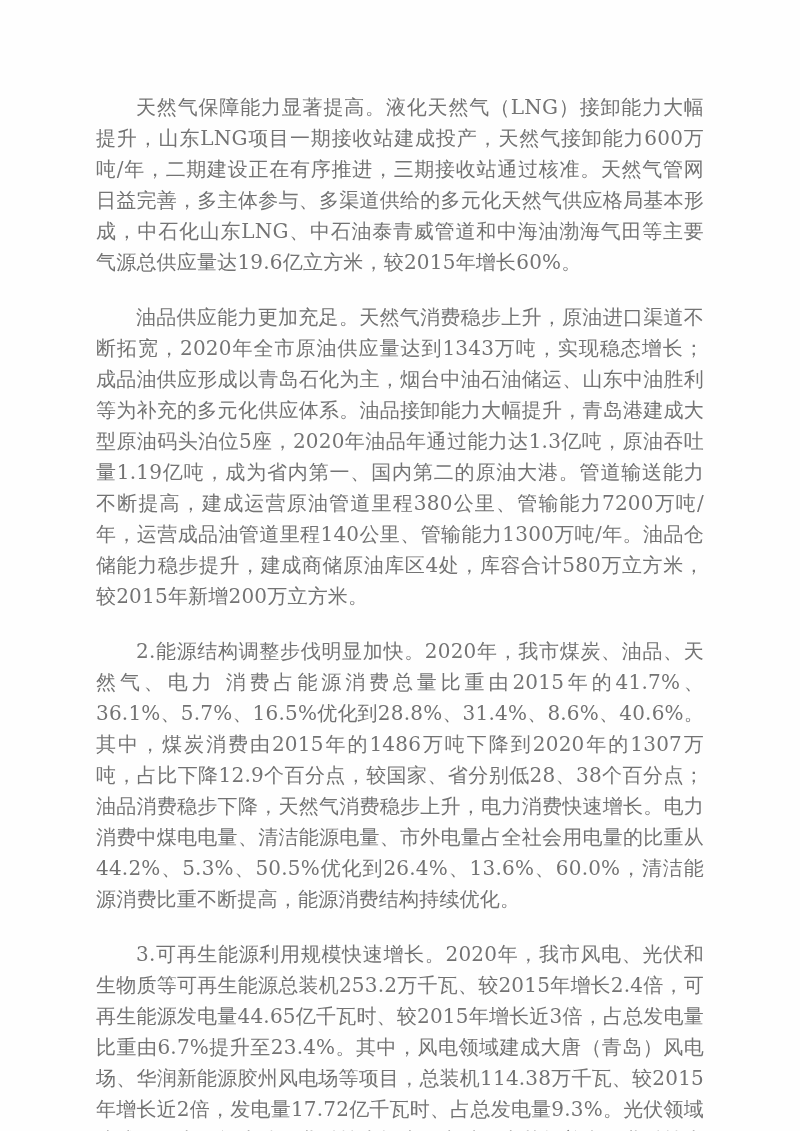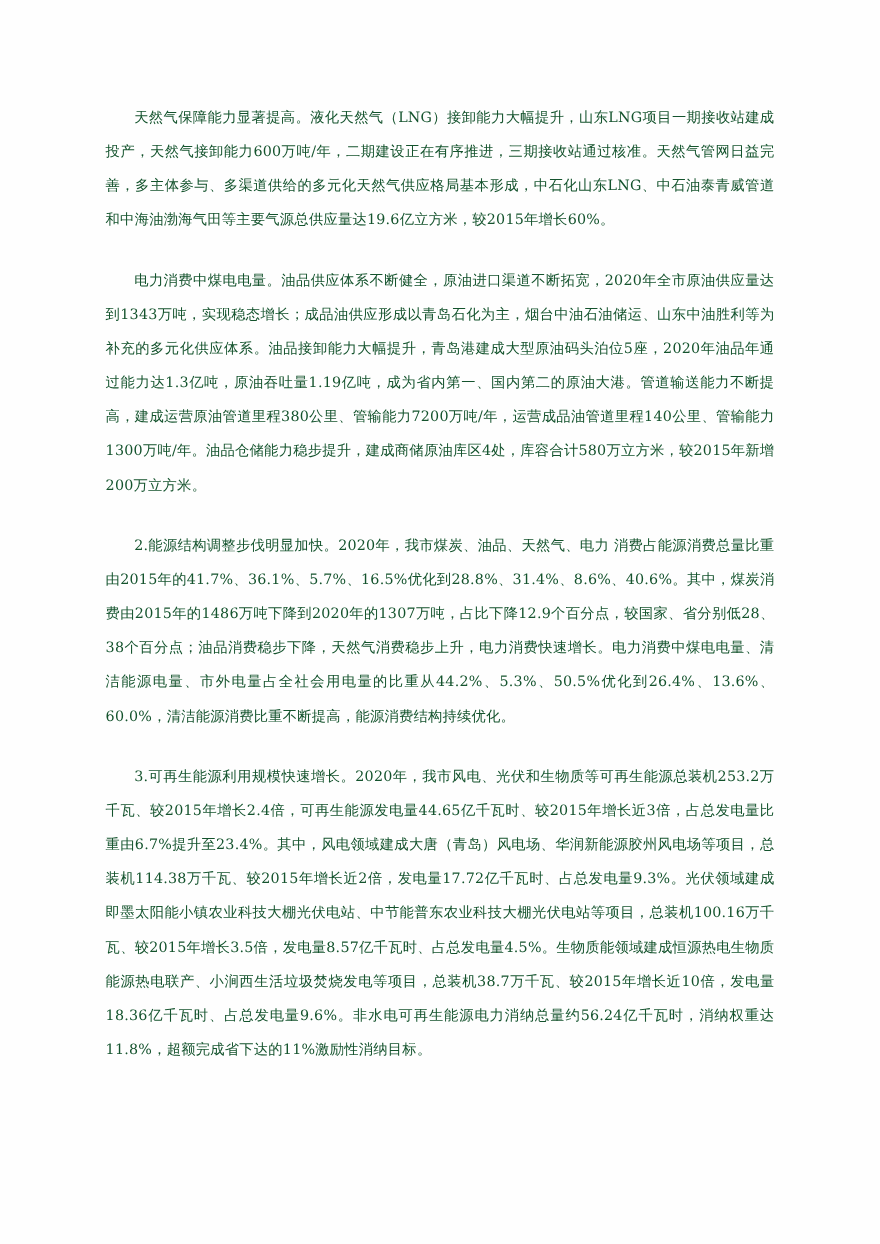--- a/index.html
+++ b/index.html
@@ -20,35 +20,35 @@
     width: 800px;
     height: 1131px;
     padding: 92px 96px 60px 96px;
     background: #fefefe;
   }
   .doc-body {
     width: 608px;
   }
   p.para {
     margin: 0 0 24px 0;
-    font-size: 13px;
+    font-size: 20px;
     line-height: 31px;
     text-align: justify;
     text-justify: inter-ideograph;
     letter-spacing: 0.2px;
-    color: #14532d;
+    color: #737373;
     text-indent: 2em;
   }
   p.para:last-child {
     margin-bottom: 0;
   }
 </style>
 </head>
 <body>
 
 <div class="page">
   <div class="doc-body">
     <p class="para">天然气保障能力显著提高。液化天然气（LNG）接卸能力大幅提升，山东LNG项目一期接收站建成投产，天然气接卸能力600万吨/年，二期建设正在有序推进，三期接收站通过核准。天然气管网日益完善，多主体参与、多渠道供给的多元化天然气供应格局基本形成，中石化山东LNG、中石油泰青威管道和中海油渤海气田等主要气源总供应量达19.6亿立方米，较2015年增长60%。</p>
-    <p class="para">电力消费中煤电电量。油品供应体系不断健全，原油进口渠道不断拓宽，2020年全市原油供应量达到1343万吨，实现稳态增长；成品油供应形成以青岛石化为主，烟台中油石油储运、山东中油胜利等为补充的多元化供应体系。油品接卸能力大幅提升，青岛港建成大型原油码头泊位5座，2020年油品年通过能力达1.3亿吨，原油吞吐量1.19亿吨，成为省内第一、国内第二的原油大港。管道输送能力不断提高，建成运营原油管道里程380公里、管输能力7200万吨/年，运营成品油管道里程140公里、管输能力1300万吨/年。油品仓储能力稳步提升，建成商储原油库区4处，库容合计580万立方米，较2015年新增200万立方米。</p>
+    <p class="para">油品供应能力更加充足。天然气消费稳步上升，原油进口渠道不断拓宽，2020年全市原油供应量达到1343万吨，实现稳态增长；成品油供应形成以青岛石化为主，烟台中油石油储运、山东中油胜利等为补充的多元化供应体系。油品接卸能力大幅提升，青岛港建成大型原油码头泊位5座，2020年油品年通过能力达1.3亿吨，原油吞吐量1.19亿吨，成为省内第一、国内第二的原油大港。管道输送能力不断提高，建成运营原油管道里程380公里、管输能力7200万吨/年，运营成品油管道里程140公里、管输能力1300万吨/年。油品仓储能力稳步提升，建成商储原油库区4处，库容合计580万立方米，较2015年新增200万立方米。</p>
     <p class="para">2.能源结构调整步伐明显加快。2020年，我市煤炭、油品、天然气、电力 消费占能源消费总量比重由2015年的41.7%、36.1%、5.7%、16.5%优化到28.8%、31.4%、8.6%、40.6%。其中，煤炭消费由2015年的1486万吨下降到2020年的1307万吨，占比下降12.9个百分点，较国家、省分别低28、38个百分点；油品消费稳步下降，天然气消费稳步上升，电力消费快速增长。电力消费中煤电电量、清洁能源电量、市外电量占全社会用电量的比重从44.2%、5.3%、50.5%优化到26.4%、13.6%、60.0%，清洁能源消费比重不断提高，能源消费结构持续优化。</p>
     <p class="para">3.可再生能源利用规模快速增长。2020年，我市风电、光伏和生物质等可再生能源总装机253.2万千瓦、较2015年增长2.4倍，可再生能源发电量44.65亿千瓦时、较2015年增长近3倍，占总发电量比重由6.7%提升至23.4%。其中，风电领域建成大唐（青岛）风电场、华润新能源胶州风电场等项目，总装机114.38万千瓦、较2015年增长近2倍，发电量17.72亿千瓦时、占总发电量9.3%。光伏领域建成即墨太阳能小镇农业科技大棚光伏电站、中节能普东农业科技大棚光伏电站等项目，总装机100.16万千瓦、较2015年增长3.5倍，发电量8.57亿千瓦时、占总发电量4.5%。生物质能领域建成恒源热电生物质能源热电联产、小涧西生活垃圾焚烧发电等项目，总装机38.7万千瓦、较2015年增长近10倍，发电量18.36亿千瓦时、占总发电量9.6%。非水电可再生能源电力消纳总量约56.24亿千瓦时，消纳权重达11.8%，超额完成省下达的11%激励性消纳目标。</p>
   </div>
 </div>
 
 </body></html>

